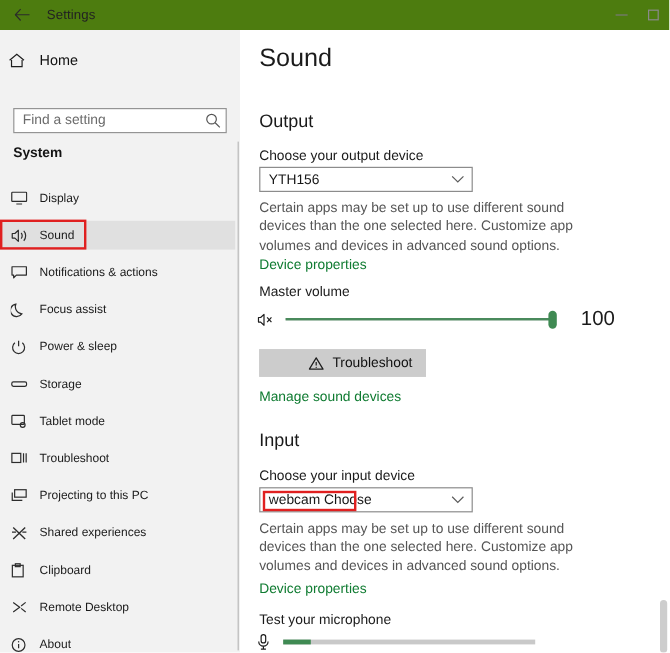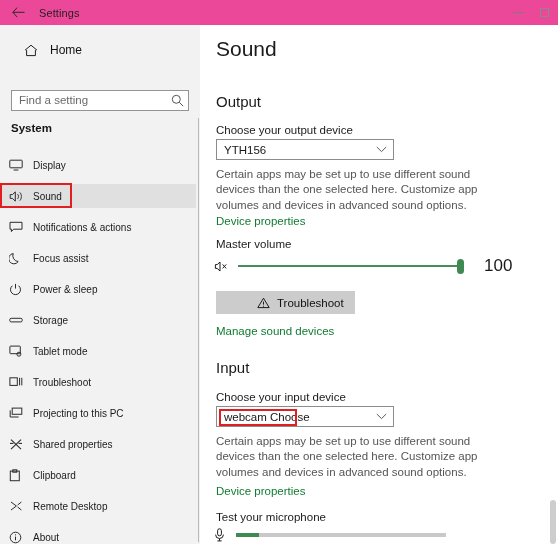--- a/index.html
+++ b/index.html
@@ -22,21 +22,21 @@
     overflow: hidden;
     background: #ffffff;
   }
 
   
   .titlebar {
     position: absolute;
     top: 0; left: 0;
     width: 558px;
     height: 25px;
-    background: #ec4899;
+    background: #4d7c0f;
     display: flex;
     align-items: center;
   }
   .tb-back {
     width: 36px;
     height: 25px;
     display: flex;
     align-items: center;
     justify-content: center;
     color: #2b2b2b;
@@ -86,21 +86,21 @@
     background: #f2f2f2;
     overflow: hidden;
   }
   .nav-home {
     position: absolute;
     top: 11px; left: 0;
     width: 200px;
     height: 28px;
     display: flex;
     align-items: center;
-    padding-left: 24px;
+    padding-left: 7px;
     box-sizing: border-box;
   }
   .nav-home .ico {
     width: 22px;
     display: flex;
     align-items: center;
     justify-content: flex-start;
     color: #1f1f1f;
   }
   .nav-home .lbl {
@@ -509,21 +509,21 @@
 
       <div class="navitem">
         <span class="ico">
           <svg width="14" height="13" viewBox="0 0 14 13" aria-hidden="true">
             <path d="M2 1.6 L12 11.2" stroke="currentColor" stroke-width="1.1"></path>
             <path d="M12 1.6 L2 11.2" stroke="currentColor" stroke-width="1.1"></path>
             <path d="M1 5.4 H4.4" stroke="currentColor" stroke-width="1.1"></path>
             <path d="M9.6 5.4 H13" stroke="currentColor" stroke-width="1.1"></path>
           </svg>
         </span>
-        <span class="lbl">Shared properties</span>
+        <span class="lbl">Shared experiences</span>
       </div>
 
       <div class="navitem">
         <span class="ico">
           <svg width="12" height="13" viewBox="0 0 12 13" aria-hidden="true">
             <rect x="1.3" y="2.1" width="9" height="9.6" fill="none" stroke="currentColor" stroke-width="1"></rect>
             <rect x="3.8" y="0.8" width="4" height="2.4" fill="none" stroke="currentColor" stroke-width="1"></rect>
           </svg>
         </span>
         <span class="lbl">Clipboard</span>

